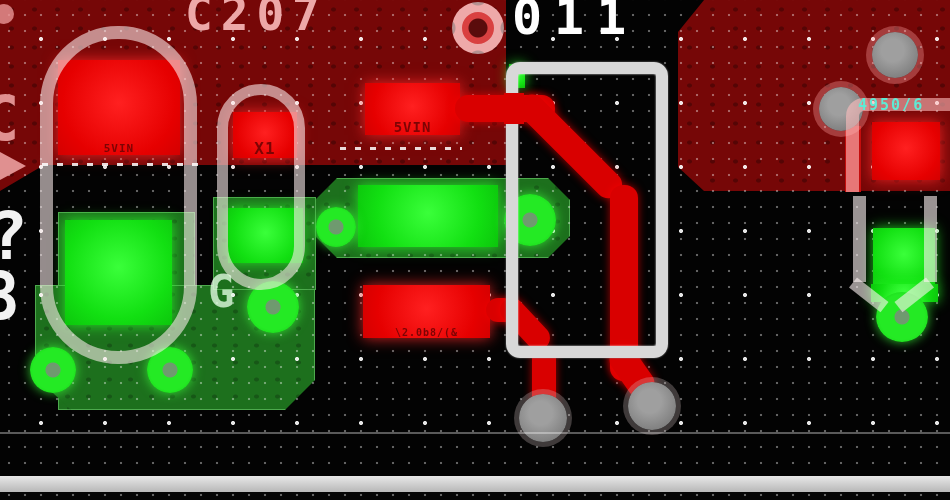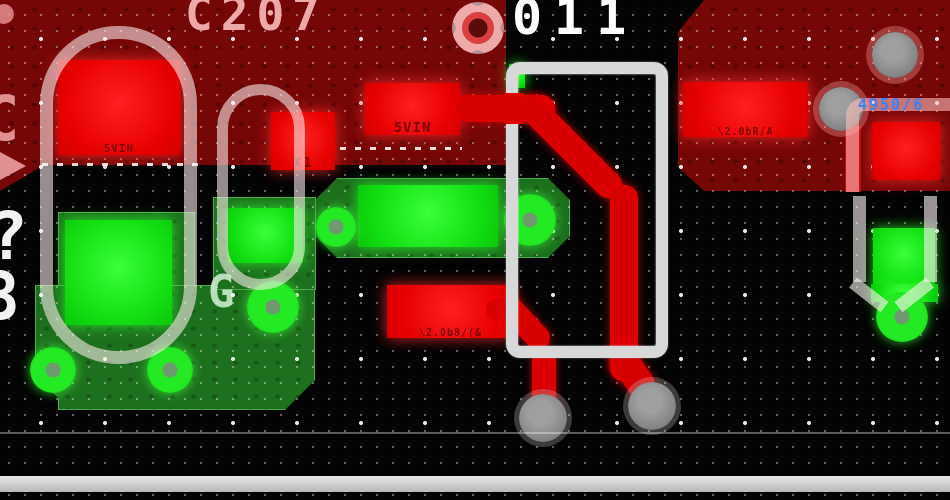--- a/index.html
+++ b/index.html
@@ -73,31 +73,28 @@
   <div class="abs z-cu gpad" style="left:247px;top:281px;width:52px;height:52px;"></div>
   <div class="abs z-cu pad-green" style="left:509px;top:64px;width:16px;height:24px;"></div>
 
   <div class="abs z-cu pad-green" style="left:873px;top:228px;width:62px;height:58px;"></div>
   <div class="abs z-cu pad-green" style="left:871px;top:284px;width:67px;height:18px;"></div>
   <div class="abs z-cu gpad" style="left:876px;top:292px;width:52px;height:50px;"></div>
 
   <div class="abs z-cu pad-red lbl" style="left:58px;top:60px;width:122px;height:95px;font-size:11px;">
     <span>5VIN</span>
   </div>
-  <div class="abs z-cu pad-red lbl" style="left:233px;top:112px;width:64px;height:58px;font-size:14px;margin-left:38px;">
+  <div class="abs z-cu pad-red lbl" style="left:233px;top:112px;width:64px;height:46px;font-size:16px;">
     <span>X1</span>
   </div>
   <div class="abs z-cu pad-red lbl" style="left:365px;top:83px;width:95px;height:52px;font-size:14px;">
     <span>5VIN</span>
   </div>
-  <div class="abs z-cu pad-red lbl" style="left:363px;top:285px;width:127px;height:53px;font-size:10px;margin-left:24px;">
+  <div class="abs z-cu pad-red lbl" style="left:363px;top:285px;width:127px;height:53px;font-size:10px;">
     <span>\2.0b8/(&amp;</span>
-  </div>
-  <div class="abs z-cu pad-red lbl" style="left:683px;top:82px;width:125px;height:55px;font-size:10px;">
-    <span>\2.0bR/A</span>
   </div>
   <div class="abs z-cu pad-red" style="left:872px;top:122px;width:68px;height:58px;"></div>
   <div class="abs z-cu" style="left:845px;top:126px;width:16px;height:66px;background:#c40d0d;"></div>
 
   <div class="abs z-cu trace-red" style="left:455px;top:95px;width:100px;height:27px;"></div>
   <div class="abs z-cu trace-red" style="left:518px;top:95px;width:135px;height:27px;transform:rotate(45deg);transform-origin:14px 14px;"></div>
   <div class="abs z-cu trace-red" style="left:610px;top:185px;width:28px;height:196px;"></div>
   <div class="abs z-cu trace-red" style="left:610px;top:346px;width:56px;height:28px;transform:rotate(55deg);transform-origin:14px 14px;"></div>
 
   <div class="abs z-cu trace-red" style="left:486px;top:298px;width:30px;height:24px;"></div>
@@ -125,21 +122,21 @@
   <div class="abs z-silk" style="left:846px;top:98px;width:104px;height:94px;box-sizing:border-box;
               border-left:13px solid rgba(255,190,190,.6);border-top:13px solid rgba(255,190,190,.6);
               border-radius:18px 0 0 0;"></div>
   <div class="abs z-silk silk" style="left:853px;top:196px;width:13px;height:86px;"></div>
   <div class="abs z-silk silk" style="left:924px;top:196px;width:13px;height:86px;"></div>
   <div class="abs z-silk silk" style="left:853px;top:276px;width:40px;height:13px;transform:rotate(38deg);transform-origin:left center;"></div>
   <div class="abs z-silk silk" style="left:890px;top:276px;width:40px;height:13px;transform:rotate(-38deg);transform-origin:right center;"></div>
 
   <div class="abs z-text stxt" style="left:185px;top:-13px;font-size:46px;letter-spacing:8px;color:#eda8a8;">C207</div>
   <div class="abs z-text stxt" style="left:512px;top:-12px;font-size:50px;letter-spacing:12px;color:#ffffff;">011</div>
-  <div class="abs z-text stxt" style="left:858px;top:96px;font-size:15px;letter-spacing:2px;color:#3b82f6;">4950/6</div>
+  <div class="abs z-text stxt" style="left:858px;top:96px;font-size:15px;letter-spacing:2px;color:#5eead4;">4950/6</div>
   <div class="abs z-text stxt" style="left:208px;top:266px;font-size:44px;color:rgba(230,255,230,.78);">G</div>
   <div class="abs z-text stxt" style="left:-18px;top:82px;font-size:62px;color:#e09090;">C</div>
   <div class="abs z-text stxt" style="left:-12px;top:198px;font-size:66px;color:#f2f2f2;">?</div>
   <div class="abs z-text stxt" style="left:-20px;top:258px;font-size:66px;color:#f2f2f2;">8</div>
   <div class="abs z-text" style="left:0;top:152px;width:0;height:0;border-top:14px solid transparent;
               border-bottom:14px solid transparent;border-left:26px solid #e09090;"></div>
 
   <div class="abs z-edge" style="left:0;top:432px;width:950px;height:2px;background:rgba(255,255,255,.35);"></div>
   <div class="abs z-edge" style="left:0;top:476px;width:950px;height:16px;background:linear-gradient(180deg,#e8e8e8,#b7b7b7);"></div>
 

